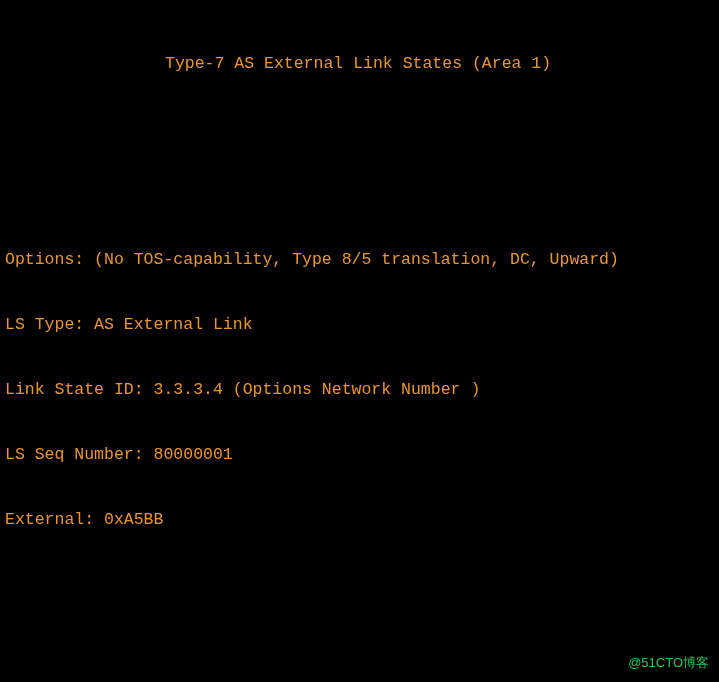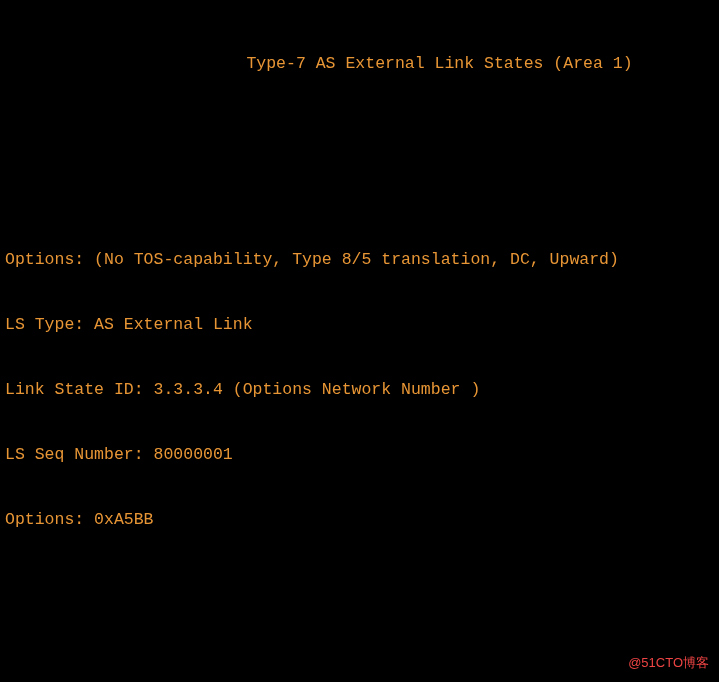--- a/index.html
+++ b/index.html
@@ -13,48 +13,48 @@
       width: 719px;
       height: 682px;
       overflow: hidden;
       position: relative;
     }
     .terminal {
       padding: 10px 5px 5px 5px;
       white-space: pre;
     }
     .title {
-      text-align: center;
+      text-align: left;
       padding-left: 160px;
     }
     .blank-line {
       height: 21.7px;
     }
     .watermark {
       position: absolute;
       bottom: 8px;
       right: 10px;
-      color: #ef4444;
+      color: #22c55e;
       font-family: Arial, sans-serif;
       font-size: 13px;
     }
   </style>
 </head>
 <body>
 
 <div class="terminal">
   <div class="title">Type-7 AS External Link States (Area 1)</div>
   <div class="blank-line"></div>
   
   <div>
     <div>Options: (No TOS-capability, Type 8/5 translation, DC, Upward)</div>
     <div>LS Type: AS External Link</div>
     <div>Link State ID: 3.3.3.4 (Options Network Number )</div>
     <div>LS Seq Number: 80000001</div>
-    <div>Options: 0xA5BB</div>
+    <div>External: 0xA5BB</div>
     
     
     
     
     
     
     
   </div>
   
   

